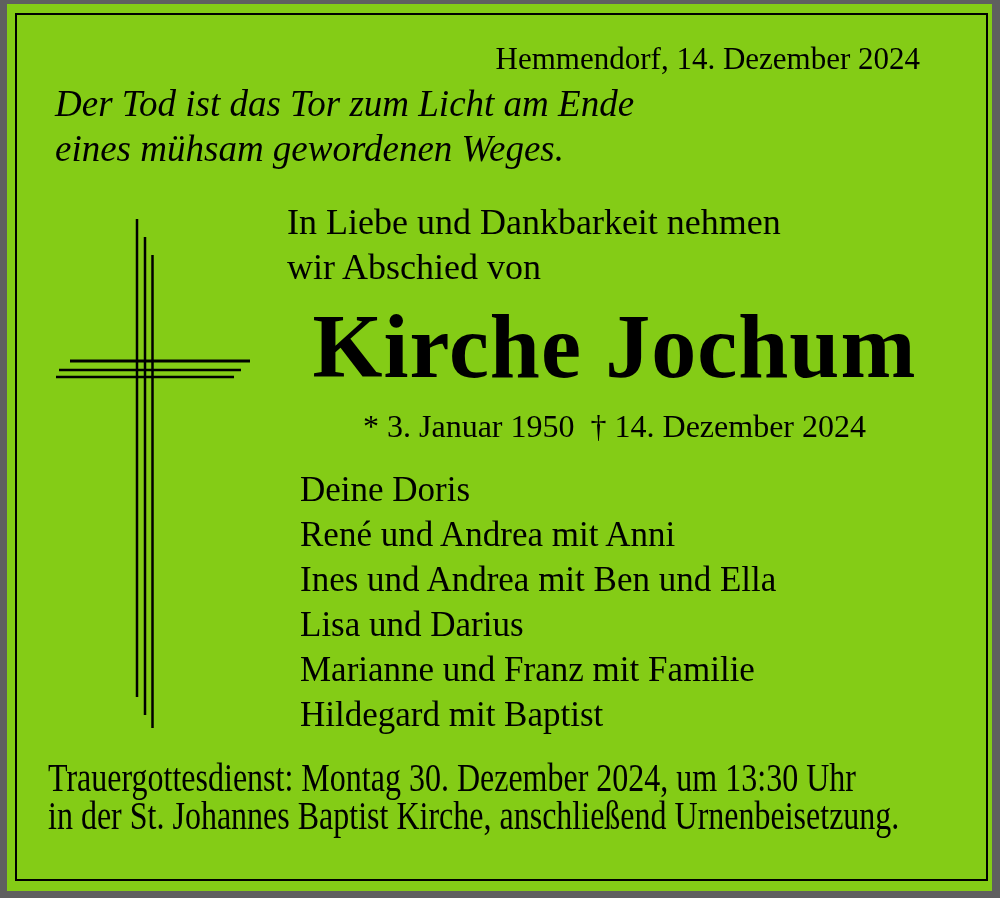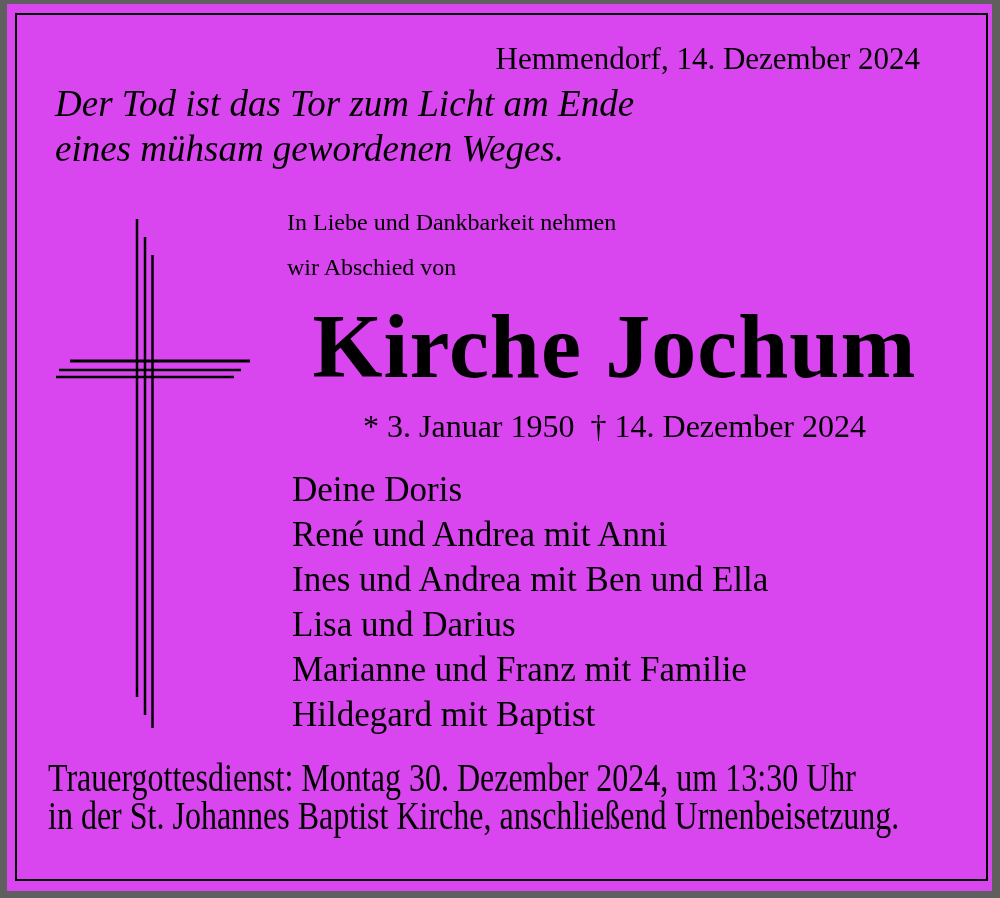--- a/index.html
+++ b/index.html
@@ -11,21 +11,21 @@
     height: 898px;
     position: relative;
     background: #5f5f5f;
     font-family: "Liberation Serif", serif;
     color: #000;
     overflow: hidden;
   }
   .sheet {
     position: absolute;
     left: 7px; top: 4px; right: 8px; bottom: 7px;
-    background: #d946ef;
+    background: #84cc16;
   }
   .frame {
     position: absolute;
     left: 8px; top: 9px; right: 4px; bottom: 10px;
     border: 2px solid #000;
   }
   .dateline {
     position: absolute;
     top: 26px; right: 66px;
     font-size: 31px;
@@ -46,21 +46,21 @@
   }
   .main-col {
     position: absolute;
     left: 270px; top: 0;
     width: 655px;
     height: 100%;
   }
   .intro {
     position: absolute;
     top: 185px; left: 0;
-    font-size: 24px;
+    font-size: 36px;
     line-height: 45px;
     white-space: nowrap;
   }
   .name {
     position: absolute;
     top: 287px; left: 0;
     width: 100%;
     text-align: center;
     font-size: 90px;
     font-weight: bold;
@@ -75,21 +75,21 @@
     text-align: center;
     font-size: 32px;
     line-height: 40px;
     white-space: nowrap;
   }
   .dates .death {
     margin-left: 8px;
   }
   .mourners {
     position: absolute;
-    top: 452px; left: 5px;
+    top: 452px; left: 13px;
     font-size: 35px;
     line-height: 45px;
     white-space: nowrap;
   }
   .service {
     position: absolute;
     left: 31px; top: 744px;
     font-size: 40px;
     line-height: 38px;
     white-space: nowrap;

